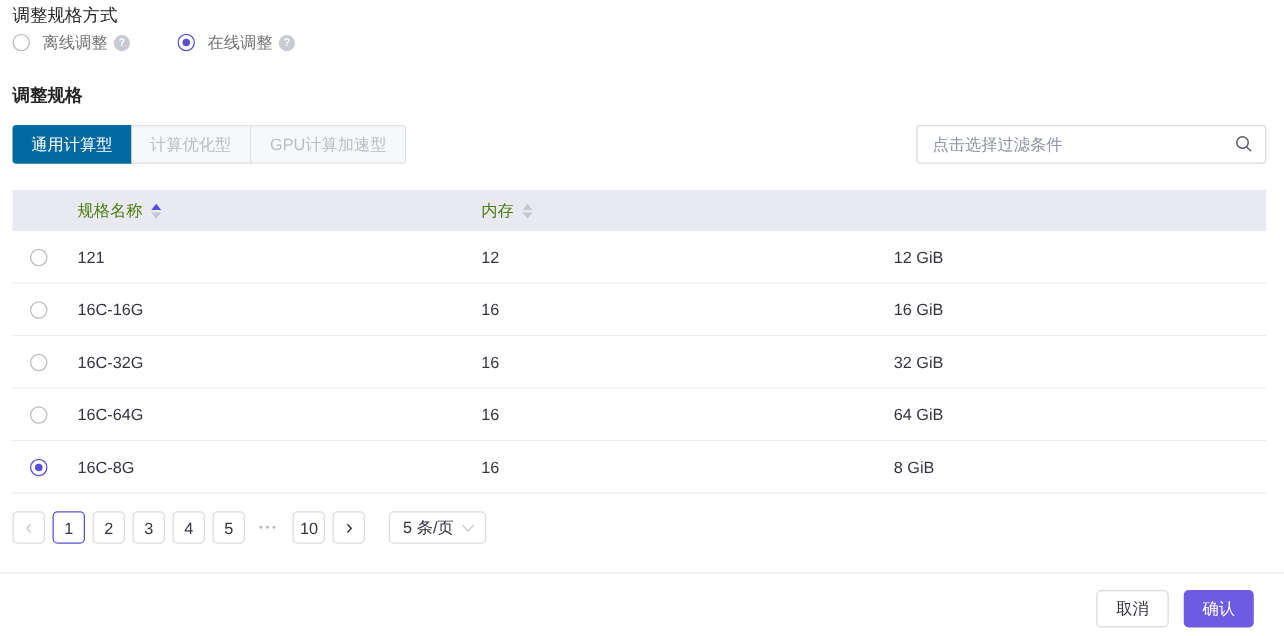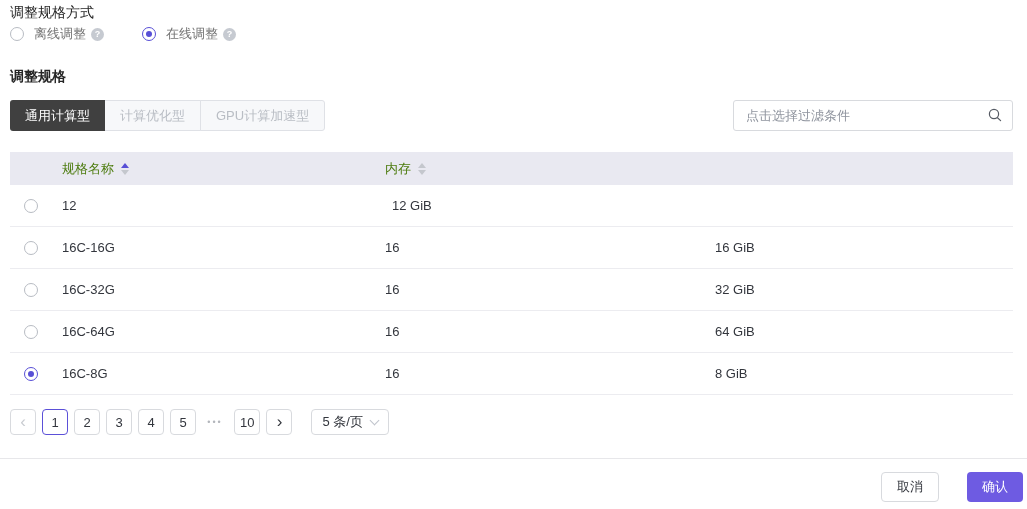--- a/index.html
+++ b/index.html
@@ -39,21 +39,21 @@
 
   .toolbar { position:absolute; left:10px; top:100px; width:1003px; display:flex; justify-content:space-between; align-items:flex-start; }
   .tabs { display:flex; }
   .tab {
     height:31px; line-height:29px; padding:0 15px; font-size:13px;
     background:#f7f8fa; color:#b9bdc4; border:1px solid #dfe1e6;
     margin-left:-1px; cursor:pointer; white-space:nowrap;
   }
   .tab:last-child { border-radius:0 3px 3px 0; }
   .tab.active {
-    background:#404040; color:#fff; border:none; border-radius:3px 0 0 3px;
+    background:#0369a1; color:#fff; border:none; border-radius:3px 0 0 3px;
     line-height:31px; margin-left:0; z-index:1;
   }
 
   .search-box { position:relative; width:280px; height:31px;text-decoration:underline; }
   .search-box input {
     width:100%; height:100%; border:1px solid #d8dade; border-radius:3px;
     padding:0 34px 0 12px; font-size:13px; color:#33363d; outline:none;
     font-family:inherit; background:#fff;
   }
   .search-box input::placeholder { color:#8f949e; }
@@ -96,21 +96,21 @@
     border:1px solid #d8dade; border-radius:4px; background:#fff;
     display:inline-flex; align-items:center; gap:8px; cursor:pointer; color:#33363d;
   }
   .chevron-down {
     width:7px; height:7px; border-right:1.5px solid #c0c4cc; border-bottom:1.5px solid #c0c4cc;
     transform:rotate(45deg); margin-top:-4px;
   }
 
   
   .footer-divider { position:absolute; left:0; top:458px; width:100%; border-top:1px solid #e7e7ea; }
-  .footer-actions { position:absolute; top:472px; right:4px; display:flex; gap:28px; }
+  .footer-actions { position:absolute; top:472px; right:24px; display:flex; gap:12px; }
   .btn { height:30px; padding:0 15px; border-radius:4px; font-size:13px; display:inline-flex; align-items:center; justify-content:center; cursor:pointer; font-family:inherit; }
   .btn-cancel { background:#fff; border:1px solid #d8dade; color:#33363d; }
   .btn-confirm { background:#6e5be2; border:none; color:#fff; }
 </style>
 </head>
 <body>
 
 <div class="method-title">调整规格方式</div>
 <div class="radio-row">
   <div class="radio-option">
@@ -168,20 +168,21 @@
       </span>
     </div>
   </div>
 
   <div class="trow">
     <div class="c0">
         <span class="radio-circle">
           <span class="radio-dot"></span>
         </span>
       </div>
+    <div class="c1">121</div>
     <div class="c2">12</div>
     <div class="c3">12 GiB</div>
   </div>
   <div class="trow">
     <div class="c0">
         <span class="radio-circle">
           <span class="radio-dot"></span>
         </span>
       </div>
     <div class="c1">16C-16G</div>

